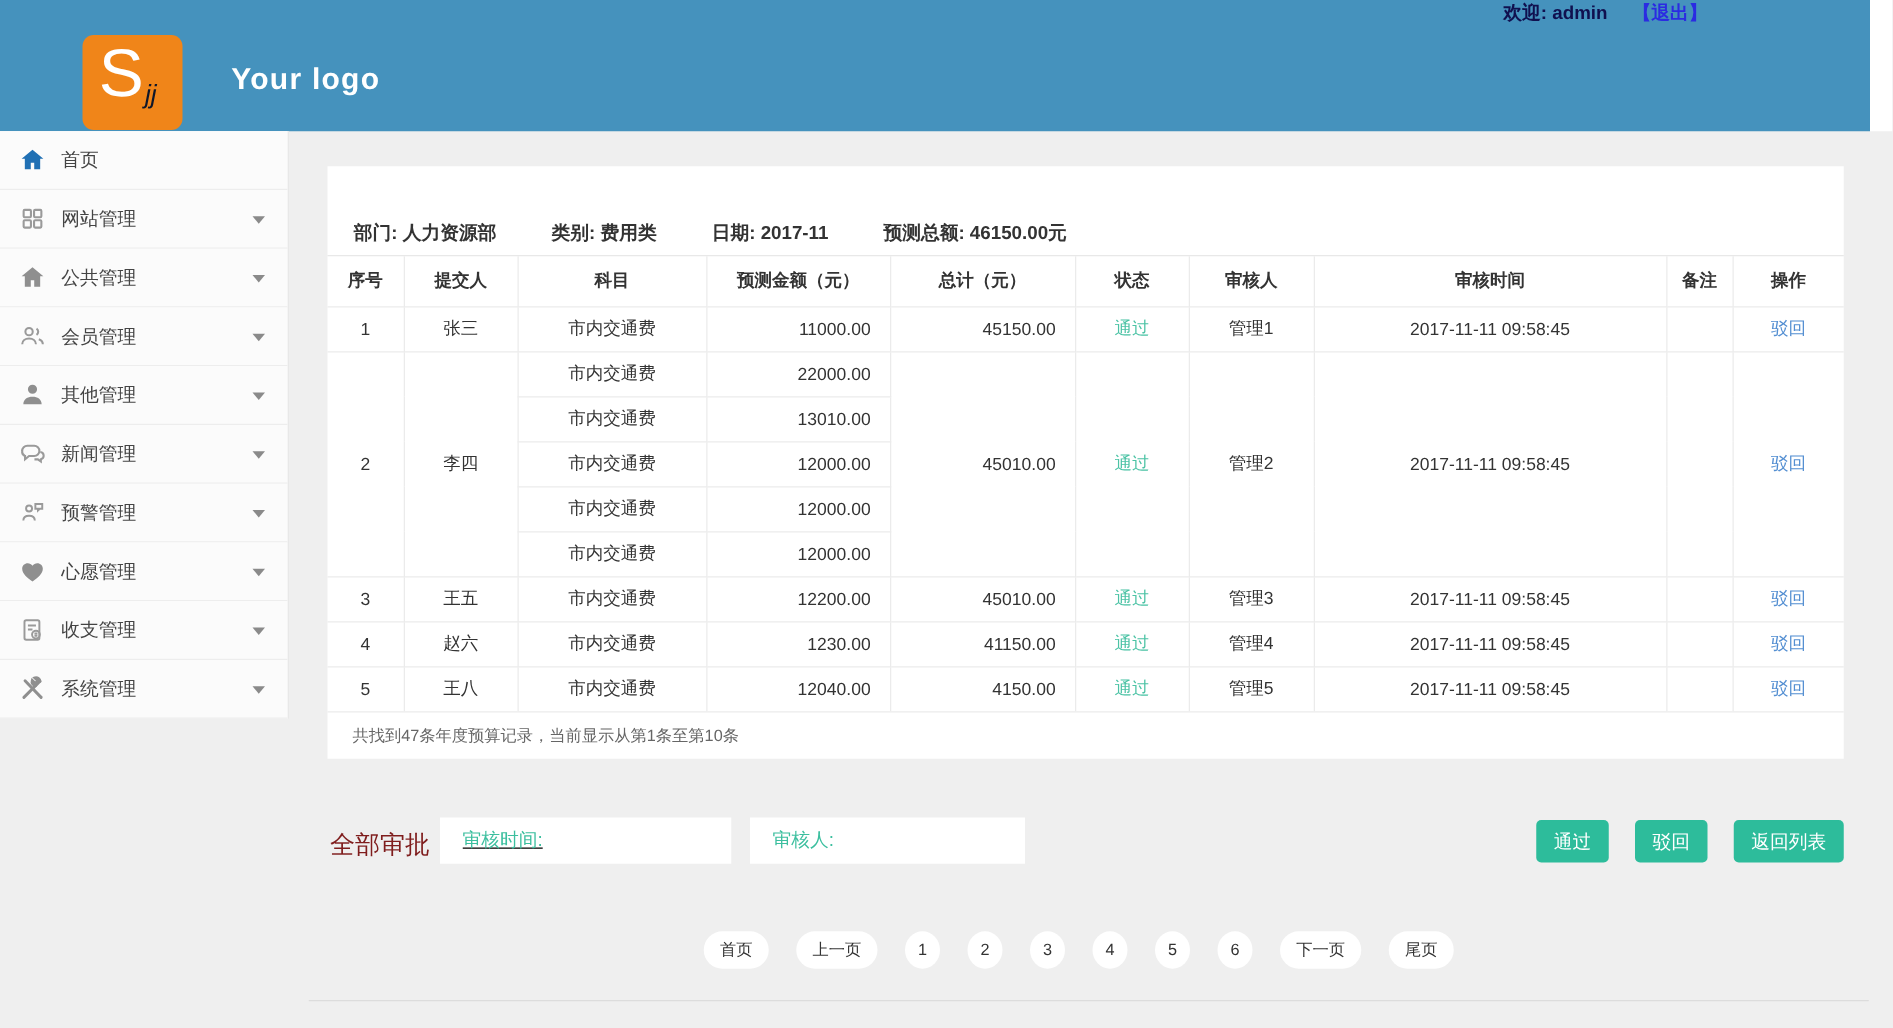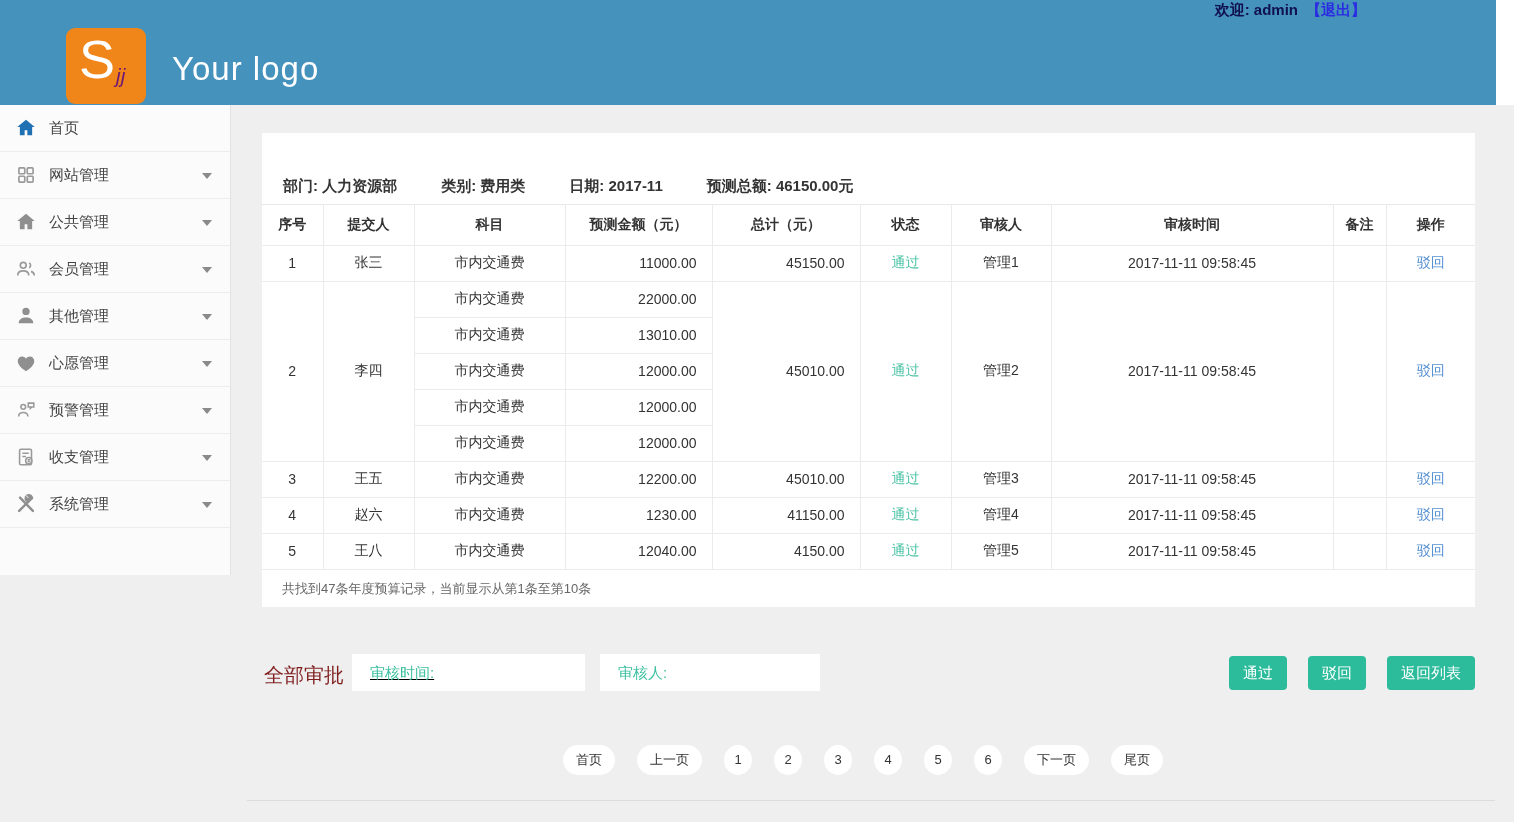--- a/index.html
+++ b/index.html
@@ -10,28 +10,28 @@
     font-family: "Liberation Sans", sans-serif;
     overflow: hidden;
   }
   
   .top-header {
     position:absolute; left:0; top:0; width:1496px; height:105px;
     background:#4592bd;
   }
   .right-strip { position:absolute; left:1496px; top:0; width:18px; height:105px; background:#ffffff; }
   .welcome { position:absolute; top:1px; right:130px; font-size:15px; color:#10104f; font-weight:bold; white-space:nowrap; }
-  .welcome .logout { color:#2b2be2; text-decoration:none; cursor:pointer; margin-left:8px; }
+  .welcome .logout { color:#2b2be2; text-decoration:none; cursor:pointer; margin-left:20px; }
   .logo-box {
     position:absolute; left:66px; top:28px; width:80px; height:76px;
     background:#f08519; border-radius:9px;
   }
   .logo-s { position:absolute; left:13px; top:0px; font-size:54px; color:#ffffff; }
-  .logo-jj { position:absolute; left:50px; top:36px; font-size:21px; color:#701a75; font-style:italic;text-align:right; }
-  .logo-text { position:absolute; left:172px; top:50px; font-size:33px; color:#ffffff; font-weight:400; letter-spacing:1px; }
+  .logo-jj { position:absolute; left:50px; top:36px; font-size:21px; color:#0f172a; font-style:italic;text-align:right; }
+  .logo-text { position:absolute; left:185px; top:50px; font-size:24px; color:#ffffff; font-weight:700; letter-spacing:1px; }
 
   
   .sidebar {
     position:absolute; left:0; top:105px; width:231px; height:470px;
     background:#fbfbfb; border-right:1px solid #e2e2e2;
   }
   .side-item {
     height:47px; display:flex; align-items:center; position:relative;
     border-bottom:1px solid #ededed; cursor:pointer; background:#fbfbfb;
   }
@@ -153,36 +153,46 @@
       <span class="icon">
         <svg viewBox="0 0 24 24" width="22" height="22">
           <path fill="#8f8f8f" d="M12 3a4 4 0 1 1 0 8 4 4 0 0 1 0-8zm-8 17c0-4.4 3.6-6.5 8-6.5s8 2.1 8 6.5z"></path>
         </svg>
       </span>
       <span class="label">其他管理</span>
       <span class="caret"></span>
     </div>
     <div class="side-item">
       <span class="icon">
-        <svg viewBox="0 0 24 24" width="22" height="22">
-          <path fill="#8f8f8f" d="M12 21C7 17.6 3 13.9 3 9.8 3 7 5.2 5 7.8 5c1.7 0 3.3.9 4.2 2.3C12.9 5.9 14.5 5 16.2 5 18.8 5 21 7 21 9.8c0 4.1-4 7.8-9 11.2z"></path>
-        </svg>
-      </span>
-      <span class="label">心愿管理</span>
+        <svg viewBox="0 0 24 24" width="22" height="22" fill="none" stroke="#9a9a9a" stroke-width="1.8">
+          <path d="M13.5 5A4.5 4.5 0 0 1 18 9.5 4.5 4.5 0 0 1 13.5 14H9l-3.5 2.8V14h-.2A4.3 4.3 0 0 1 3 9.5 4.5 4.5 0 0 1 7.5 5z"></path>
+          <path d="M18.8 10.5a3.2 3.2 0 0 1 .5 6.3v2l-2.6-1.9h-3"></path>
+        </svg>
+      </span>
+      <span class="label">新闻管理</span>
       <span class="caret"></span>
     </div>
     <div class="side-item">
       <span class="icon">
         <svg viewBox="0 0 24 24" width="22" height="22" fill="none" stroke="#9a9a9a" stroke-width="1.7">
           <circle cx="9" cy="8.5" r="2.6"></circle>
           <path d="M4 19c0-2.8 2.2-4.2 5-4.2s5 1.4 5 4.2"></path>
           <path d="M14.5 4.5h6v4.2h-2.2l-1.5 1.5V8.7h-2.3z"></path>
         </svg>
       </span>
       <span class="label">预警管理</span>
+      <span class="caret"></span>
+    </div>
+    <div class="side-item">
+      <span class="icon">
+        <svg viewBox="0 0 24 24" width="22" height="22">
+          <path fill="#8f8f8f" d="M12 21C7 17.6 3 13.9 3 9.8 3 7 5.2 5 7.8 5c1.7 0 3.3.9 4.2 2.3C12.9 5.9 14.5 5 16.2 5 18.8 5 21 7 21 9.8c0 4.1-4 7.8-9 11.2z"></path>
+        </svg>
+      </span>
+      <span class="label">心愿管理</span>
       <span class="caret"></span>
     </div>
     <div class="side-item">
       <span class="icon">
         <svg viewBox="0 0 24 24" width="22" height="22" fill="none" stroke="#9a9a9a" stroke-width="1.7">
           <rect x="5" y="3.5" width="13" height="17" rx="1.5"></rect>
           <path d="M8 8h7M8 11.5h4"></path>
           <circle cx="15" cy="16" r="3.4"></circle>
           <path d="M13.7 15h2.6M13.7 17h2.6"></path>
         </svg>

